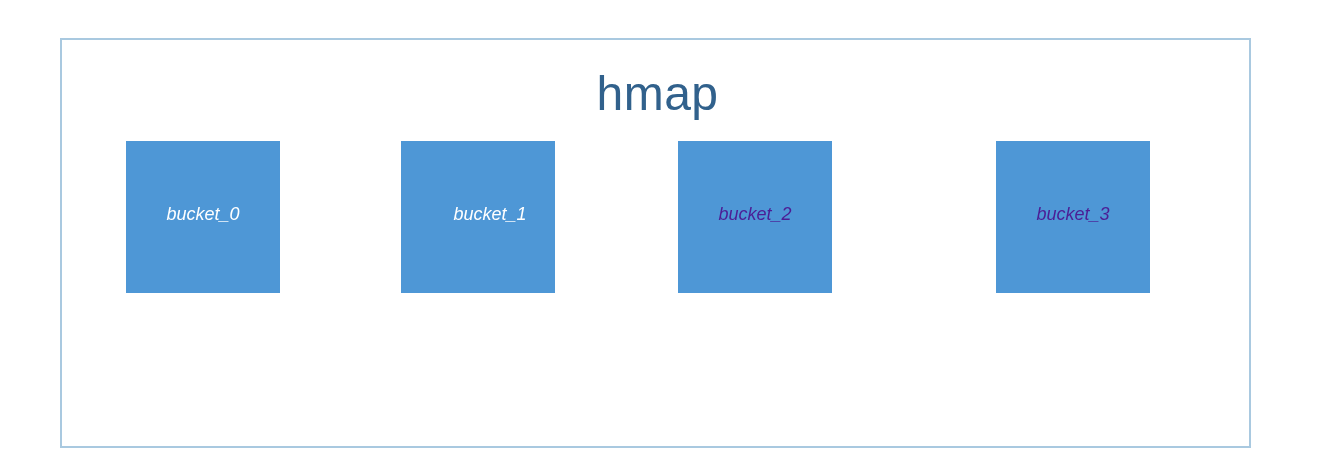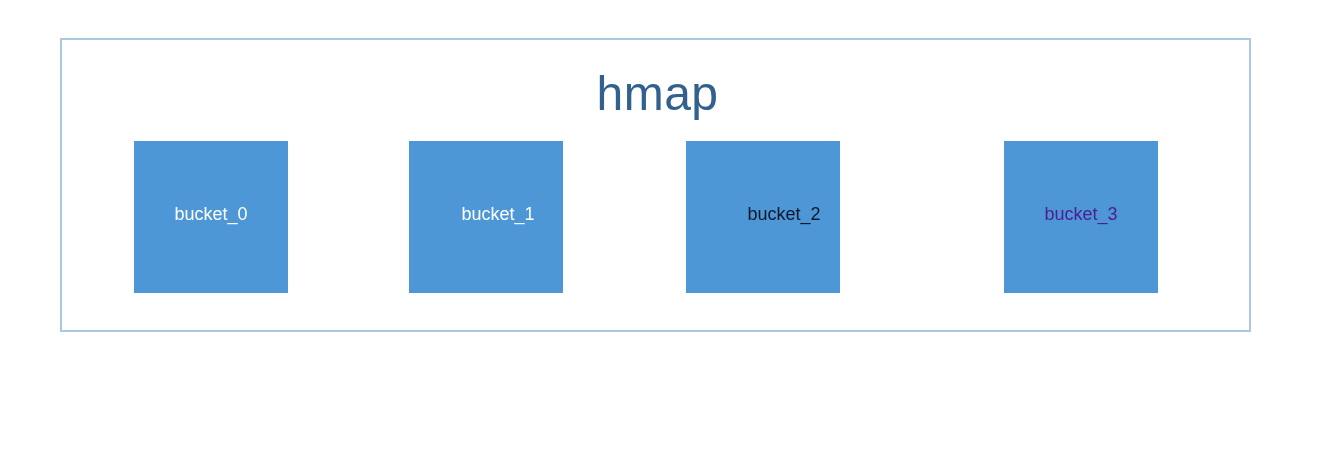--- a/index.html
+++ b/index.html
@@ -19,21 +19,21 @@
     background: #ffffff;
     overflow: hidden;
   }
 
   
   #hmap-container {
     position: absolute;
     left: 60px;
     top: 38px;
     width: 1191px;
-    height: 294px;
+    height: 410px;
     box-sizing: border-box;
     border: 2px solid #a9c9e0;
     background: #ffffff;
   }
 
   
   #hmap-title {
     position: absolute;
     left: 0;
     top: 26px;
@@ -43,24 +43,25 @@
     line-height: 56px;
     font-weight: 400;
     color: #31618c;
     letter-spacing: 0.5px;
     white-space: nowrap;
   }
 
   
   #bucket-row {
     position: absolute;
-    left: 8px;
+    left: 0;
     top: 0;
     width: 1191px;
     height: 374px;
+    font-style: italic;
   }
 
   .bucket {
     position: absolute;
     top: 101px;
     width: 154px;
     height: 152px;
     background: #4e97d6;
     box-sizing: border-box;
   }
@@ -95,21 +96,21 @@
 
       <div class="bucket" style="left: 64px; background: rgb(78, 151, 214);">
         <span class="bucket-label" style="color: rgb(255, 255, 255);">bucket_0</span>
       </div>
 
       <div class="bucket" style="left: 339px; background: rgb(78, 151, 214);">
         <span class="bucket-label" style="color: rgb(255, 255, 255); padding-left: 24px;">bucket_1</span>
       </div>
 
       <div class="bucket" style="left: 616px; background: rgb(78, 151, 214);">
-        <span class="bucket-label" style="color: #0f172a; margin-left: 21px;">bucket_2</span>
+        <span class="bucket-label" style="color: #4c1d95;">bucket_2</span>
       </div>
 
       <div class="bucket" style="left: 934px; background: rgb(78, 151, 214);">
         <span class="bucket-label" style="color: #4c1d95;">bucket_3</span>
       </div>
 
     </div>
   </div>
 </div>
 

